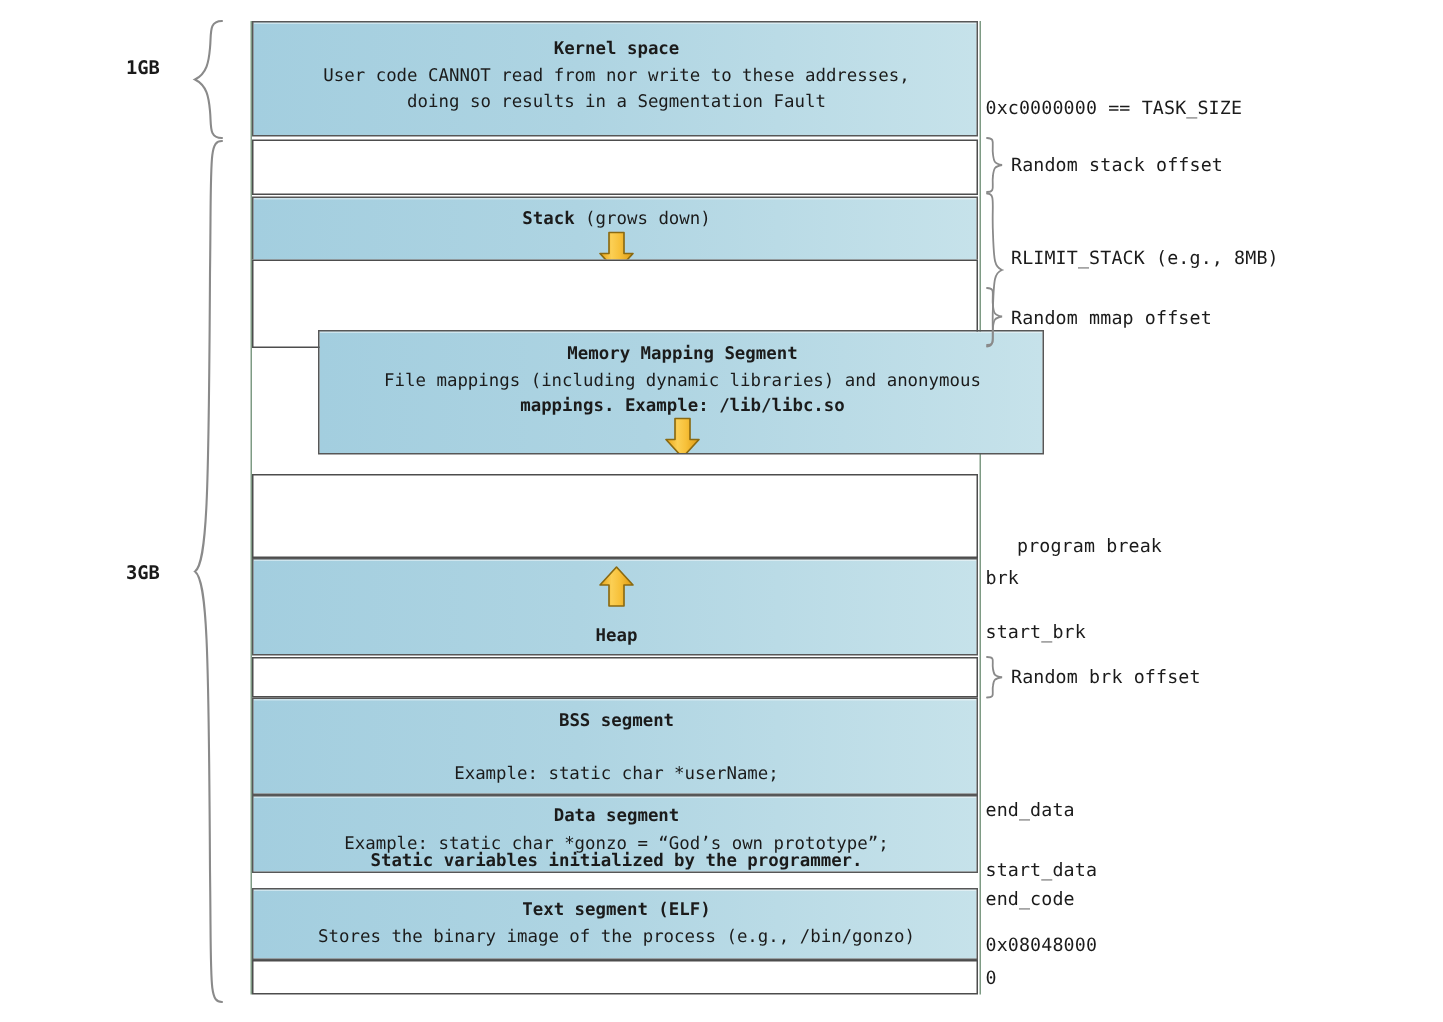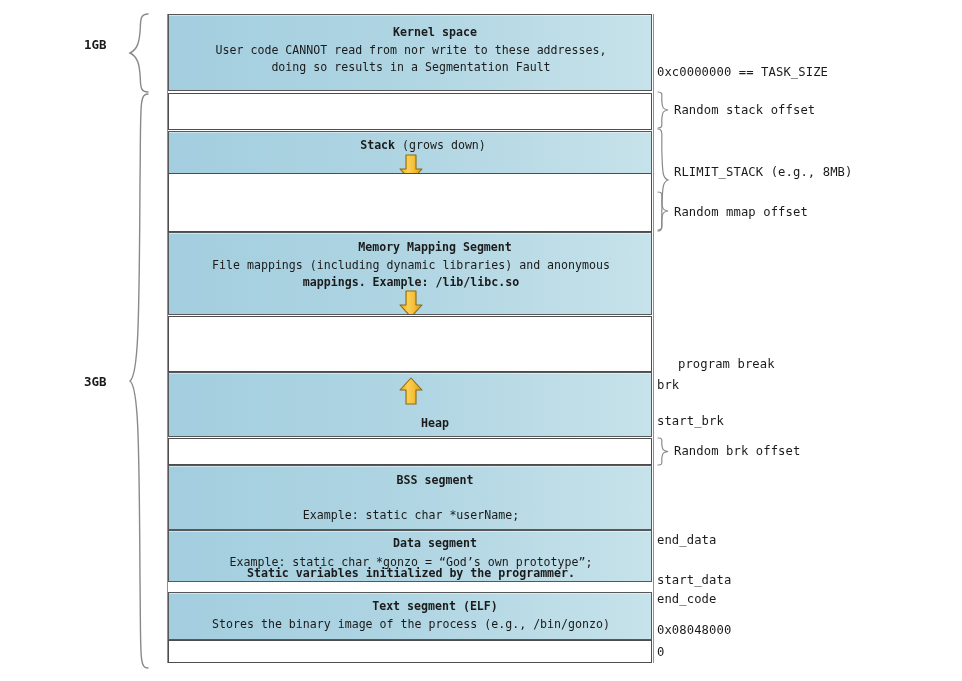--- a/index.html
+++ b/index.html
@@ -73,21 +73,20 @@
     width: 484px;
     text-align: center;
     font-family: "DejaVu Sans Mono", monospace;
     font-size: 11.6px;
     line-height: 16.5px;
     color: #1b1b1b;
     white-space: pre;
   }
   .blk-title {
     font-weight: bold;
-    padding-left: 24px;
   }
 
   
   .col-rule {
     position: absolute;
     top: 14px;
     width: 1px;
     height: 649px;
     background: #7e9b84;
   }
@@ -162,21 +161,21 @@
               <stop offset="100%" stop-color="#dd9a12"></stop>
             </linearGradient>
           </defs>
           <path d="M8 1 L18 1 L18 15 L24 15 L13 27 L2 15 L8 15 Z" fill="url(#gA)" stroke="#8a6a12" stroke-width="1.1" stroke-linejoin="round"></path>
         </svg>
       </div>
     </div>
 
     <div class="blk empty" style="top:159px; height:59px;"></div>
 
-    <div class="blk filled" style="top:218px; height:83px;">
+    <div class="blk filled" style="top:206px; height:83px;margin-left:44px;">
       <div class="blk-text blk-title" style="top:6px;">Memory Mapping Segment</div>
       <div class="blk-text" style="top:24px;">File mappings (including dynamic libraries) and anonymous</div>
       <div class="blk-text" style="top:41px;font-weight:bold;">mappings. Example: /lib/libc.so</div>
       <div class="arrow" style="left:229px; top:57px;">
         <svg width="26" height="30" viewBox="0 0 26 30">
           <defs>
             <linearGradient id="gB" x1="0" y1="0" x2="1" y2="0">
               <stop offset="0%" stop-color="#e8a316"></stop>
               <stop offset="35%" stop-color="#fbcf54"></stop>
               <stop offset="60%" stop-color="#f7c13a"></stop>

